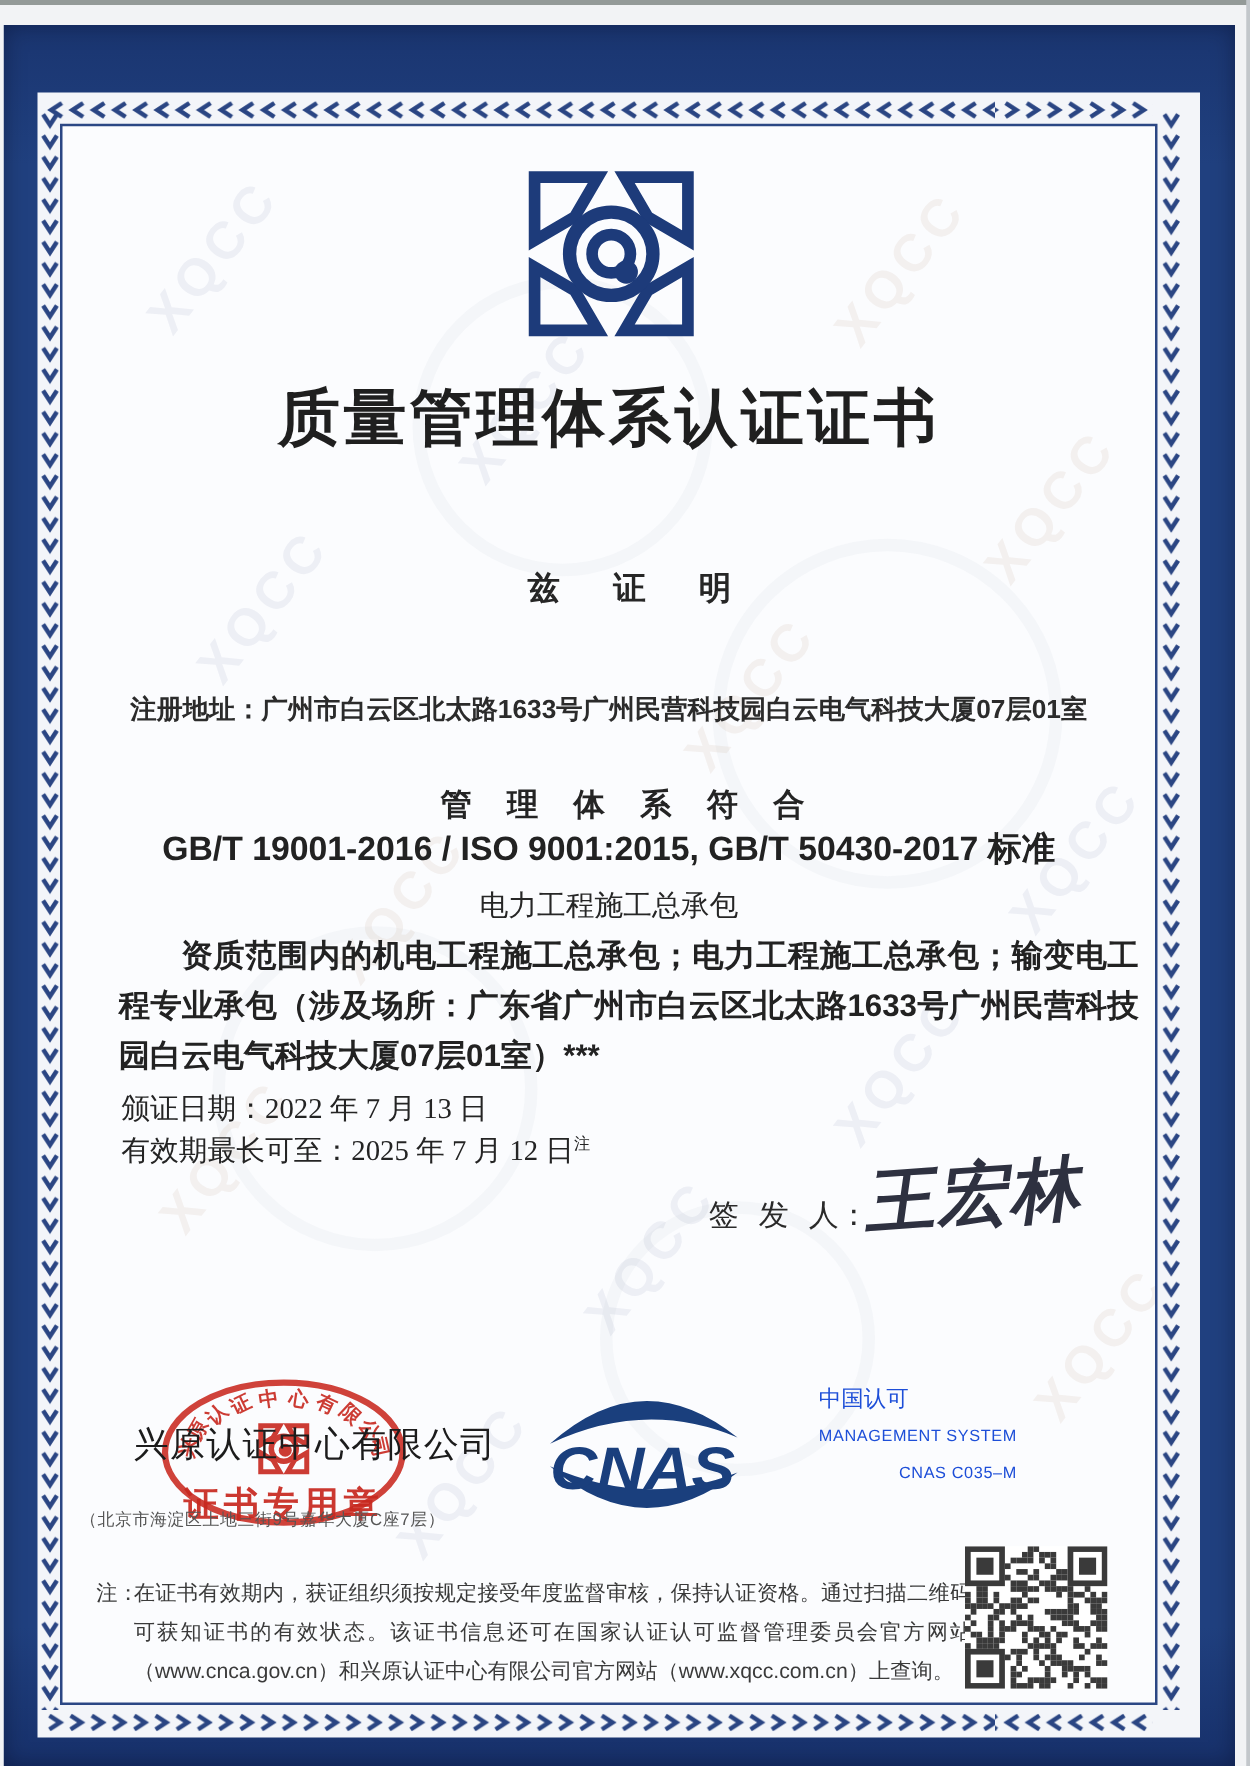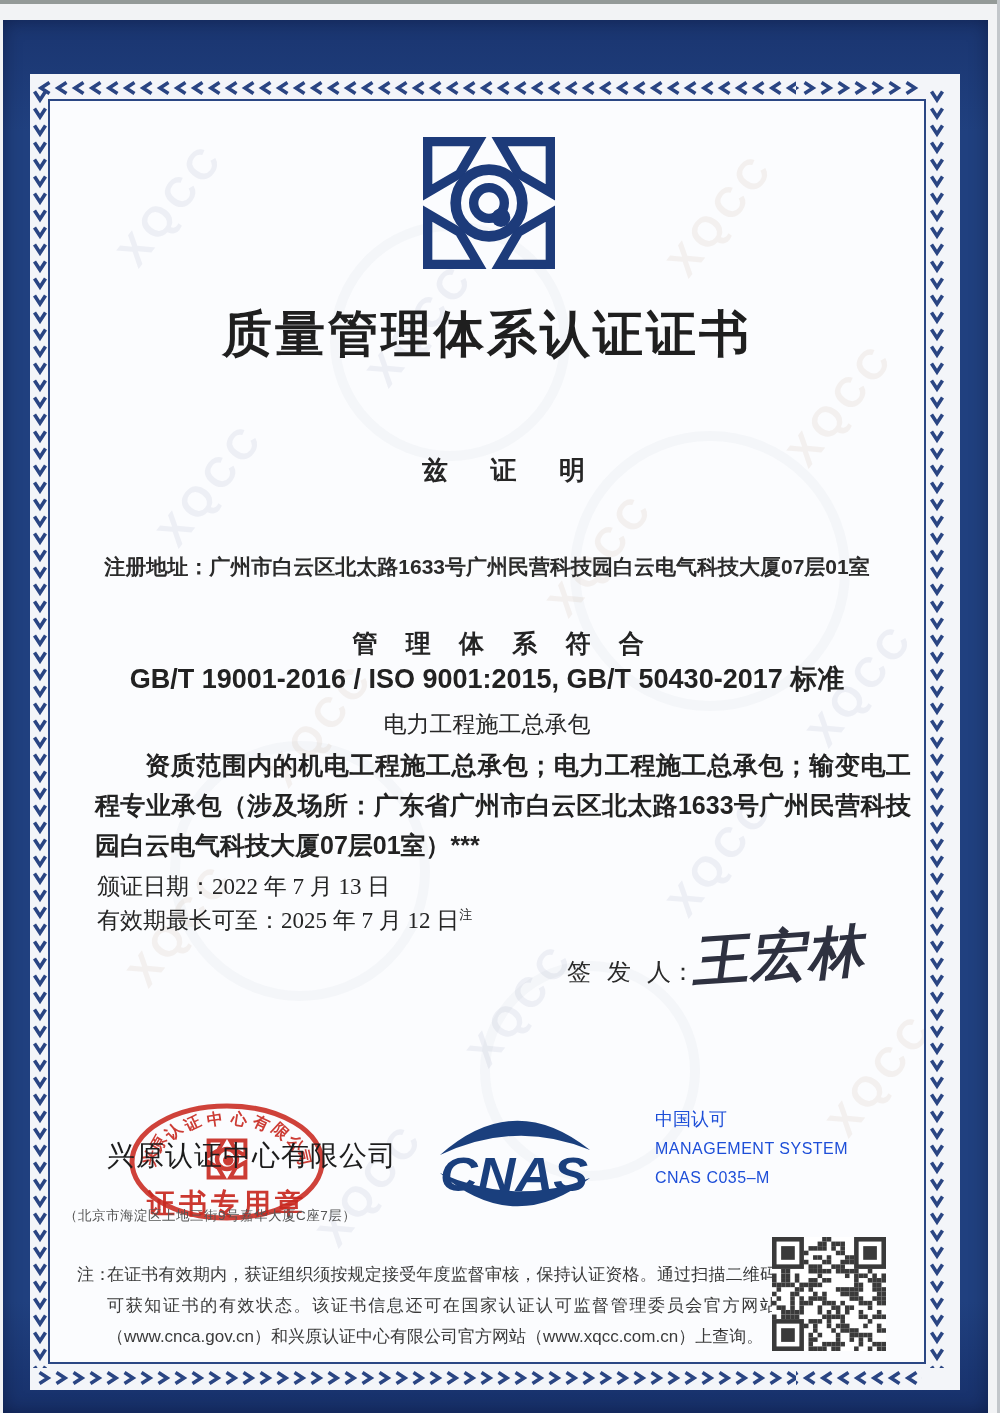--- a/index.html
+++ b/index.html
@@ -50,21 +50,21 @@
   .arc-ch{position:absolute;font-size:16px;font-weight:bold;color:#c8281f;opacity:.9;}
   .stamp-bottom{position:absolute;left:0;right:0;top:108px;text-align:center;font-size:28px;
                 font-weight:bold;color:#c8281f;letter-spacing:4px;opacity:.92;}
   .stamp-emblem{position:absolute;left:104px;top:58px;opacity:.9;}
   .issuer-name{position:absolute;left:57px;top:1036px;font-size:28px;color:#1c1c1c;letter-spacing:1px;
                font-family:"Liberation Serif",serif;}
   .issuer-addr{position:absolute;left:14px;top:1106px;font-size:13.5px;color:#555;letter-spacing:.5px;}
   
   .cnas{position:absolute;left:378px;top:998px;}
   .accr{position:absolute;left:585px;top:1004px;font-size:18px;color:#1d4ed8;line-height:29px;margin-left:20px;}
-  .accr .en{font-size:16px;letter-spacing:.5px;}
+  .accr .en{font-size:13px;letter-spacing:.5px;text-align:right;}
   
   .footnote{position:absolute;left:27px;top:1158px;width:700px;font-size:17px;color:#3a3a3a;line-height:31px;}
   .footnote .lbl{position:absolute;left:0;top:0;}
   .footnote .txt{display:block;margin-left:30px;text-align:justify;}
   .qr{position:absolute;left:722px;top:1136px;width:114px;height:114px;background:#fff;}
 </style>
 </head>
 <body>
 
 <div class="page">

